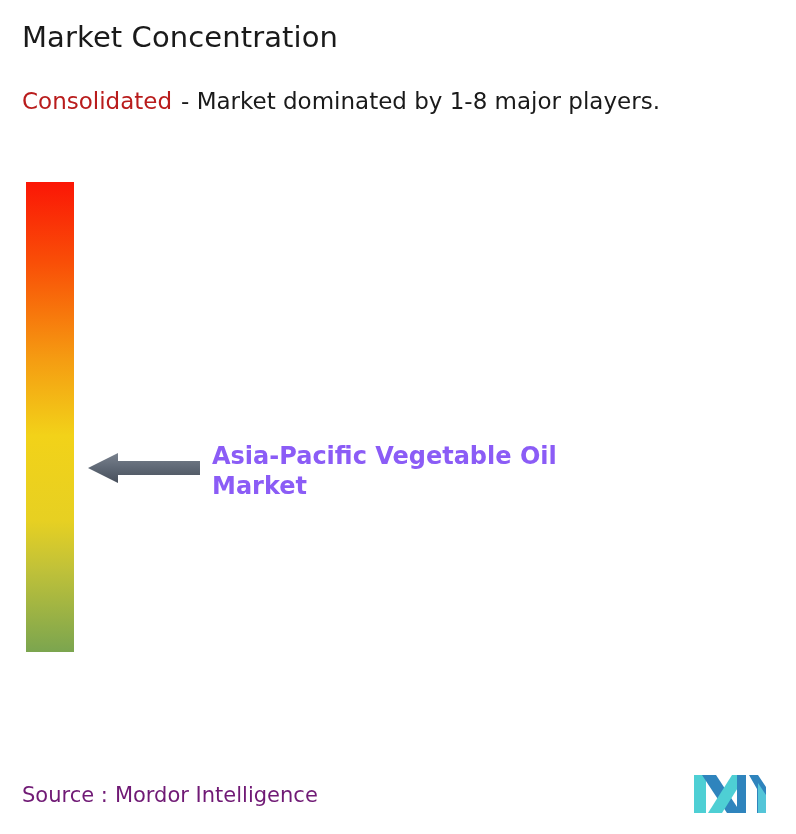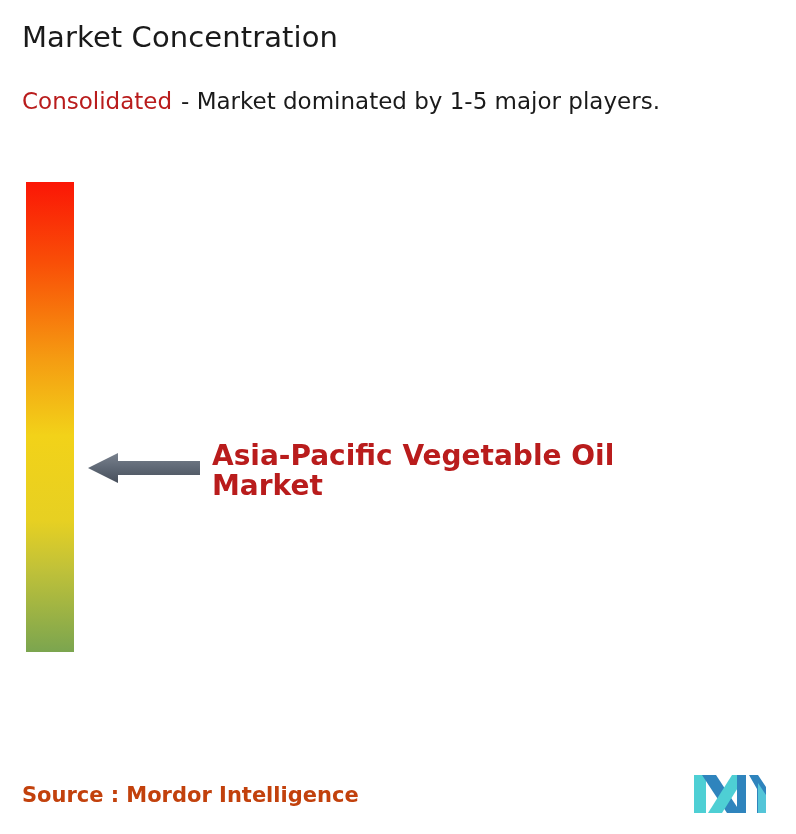--- a/index.html
+++ b/index.html
@@ -88,24 +88,24 @@
     width: 112px;
     height: 32px;
   }
 
   
   .callout-label {
     position: absolute;
     left: 212px;
     top: 441px;
     width: 420px;
-    font-size: 28px;
+    font-size: 24px;
     line-height: 30px;
     font-weight: 700;
-    color: #b91c1c;
+    color: #8b5cf6;
   }
 
   
   .source {
     position: absolute;
     left: 22px;
     top: 782px;
     font-size: 21px;
     line-height: 26px;
     color: #808080;
@@ -124,42 +124,42 @@
   }
 </style>
 </head>
 <body>
 
 <div id="infographic">
 
   <div class="title">Market Concentration</div>
 
   <div class="legend legend-top">
-    <span class="kw kw-consolidated" style="color: #b91c1c;">Consolidated</span><span class="kw-gap"></span><span>- Market dominated by 1-5 major players.</span>
+    <span class="kw kw-consolidated" style="color: #b91c1c;">Consolidated</span><span class="kw-gap"></span><span>- Market dominated by 1-8 major players.</span>
   </div>
 
   <div class="gradient-bar" style="background: linear-gradient(rgb(251, 22, 6) 0%, rgb(249, 78, 7) 17%, rgb(247, 119, 12) 28%, rgb(245, 157, 18) 38%, rgb(242, 210, 25) 54%, rgb(231, 208, 34) 72%, rgb(194, 194, 56) 82%, rgb(123, 165, 79) 100%);"></div>
 
   <div class="arrow">
     <svg width="112" height="32" viewBox="0 0 112 32" xmlns="http://www.w3.org/2000/svg">
       <defs>
         <linearGradient id="arrowGrad" x1="0" y1="0" x2="0" y2="1">
           <stop offset="0%" stop-color="#7a828e"></stop>
           <stop offset="45%" stop-color="#616a77"></stop>
           <stop offset="100%" stop-color="#474f5b"></stop>
         </linearGradient>
       </defs>
       <path d="M0,16 L30,1 L30,9 L112,9 L112,23 L30,23 L30,31 Z" fill="url(#arrowGrad)"></path>
     </svg>
   </div>
 
   <div class="callout-label">Asia-Pacific Vegetable Oil Market</div>
 
 
-  <div class="source" style="color: #c2410c; font-weight: bold;">
+  <div class="source" style="color: #701a75;">
     <span>Source :</span><span class="source-sep"></span><span>Mordor Intelligence</span>
   </div>
 
   <div class="logo">
     <svg width="72" height="50" viewBox="0 0 72 50" xmlns="http://www.w3.org/2000/svg">
 
       <polygon points="0,6 12,6 12,44 0,44" fill="#4ecfd4"></polygon>
 
       <polygon points="8,6 22,6 47,44 33,44" fill="#2f84bd"></polygon>
 

